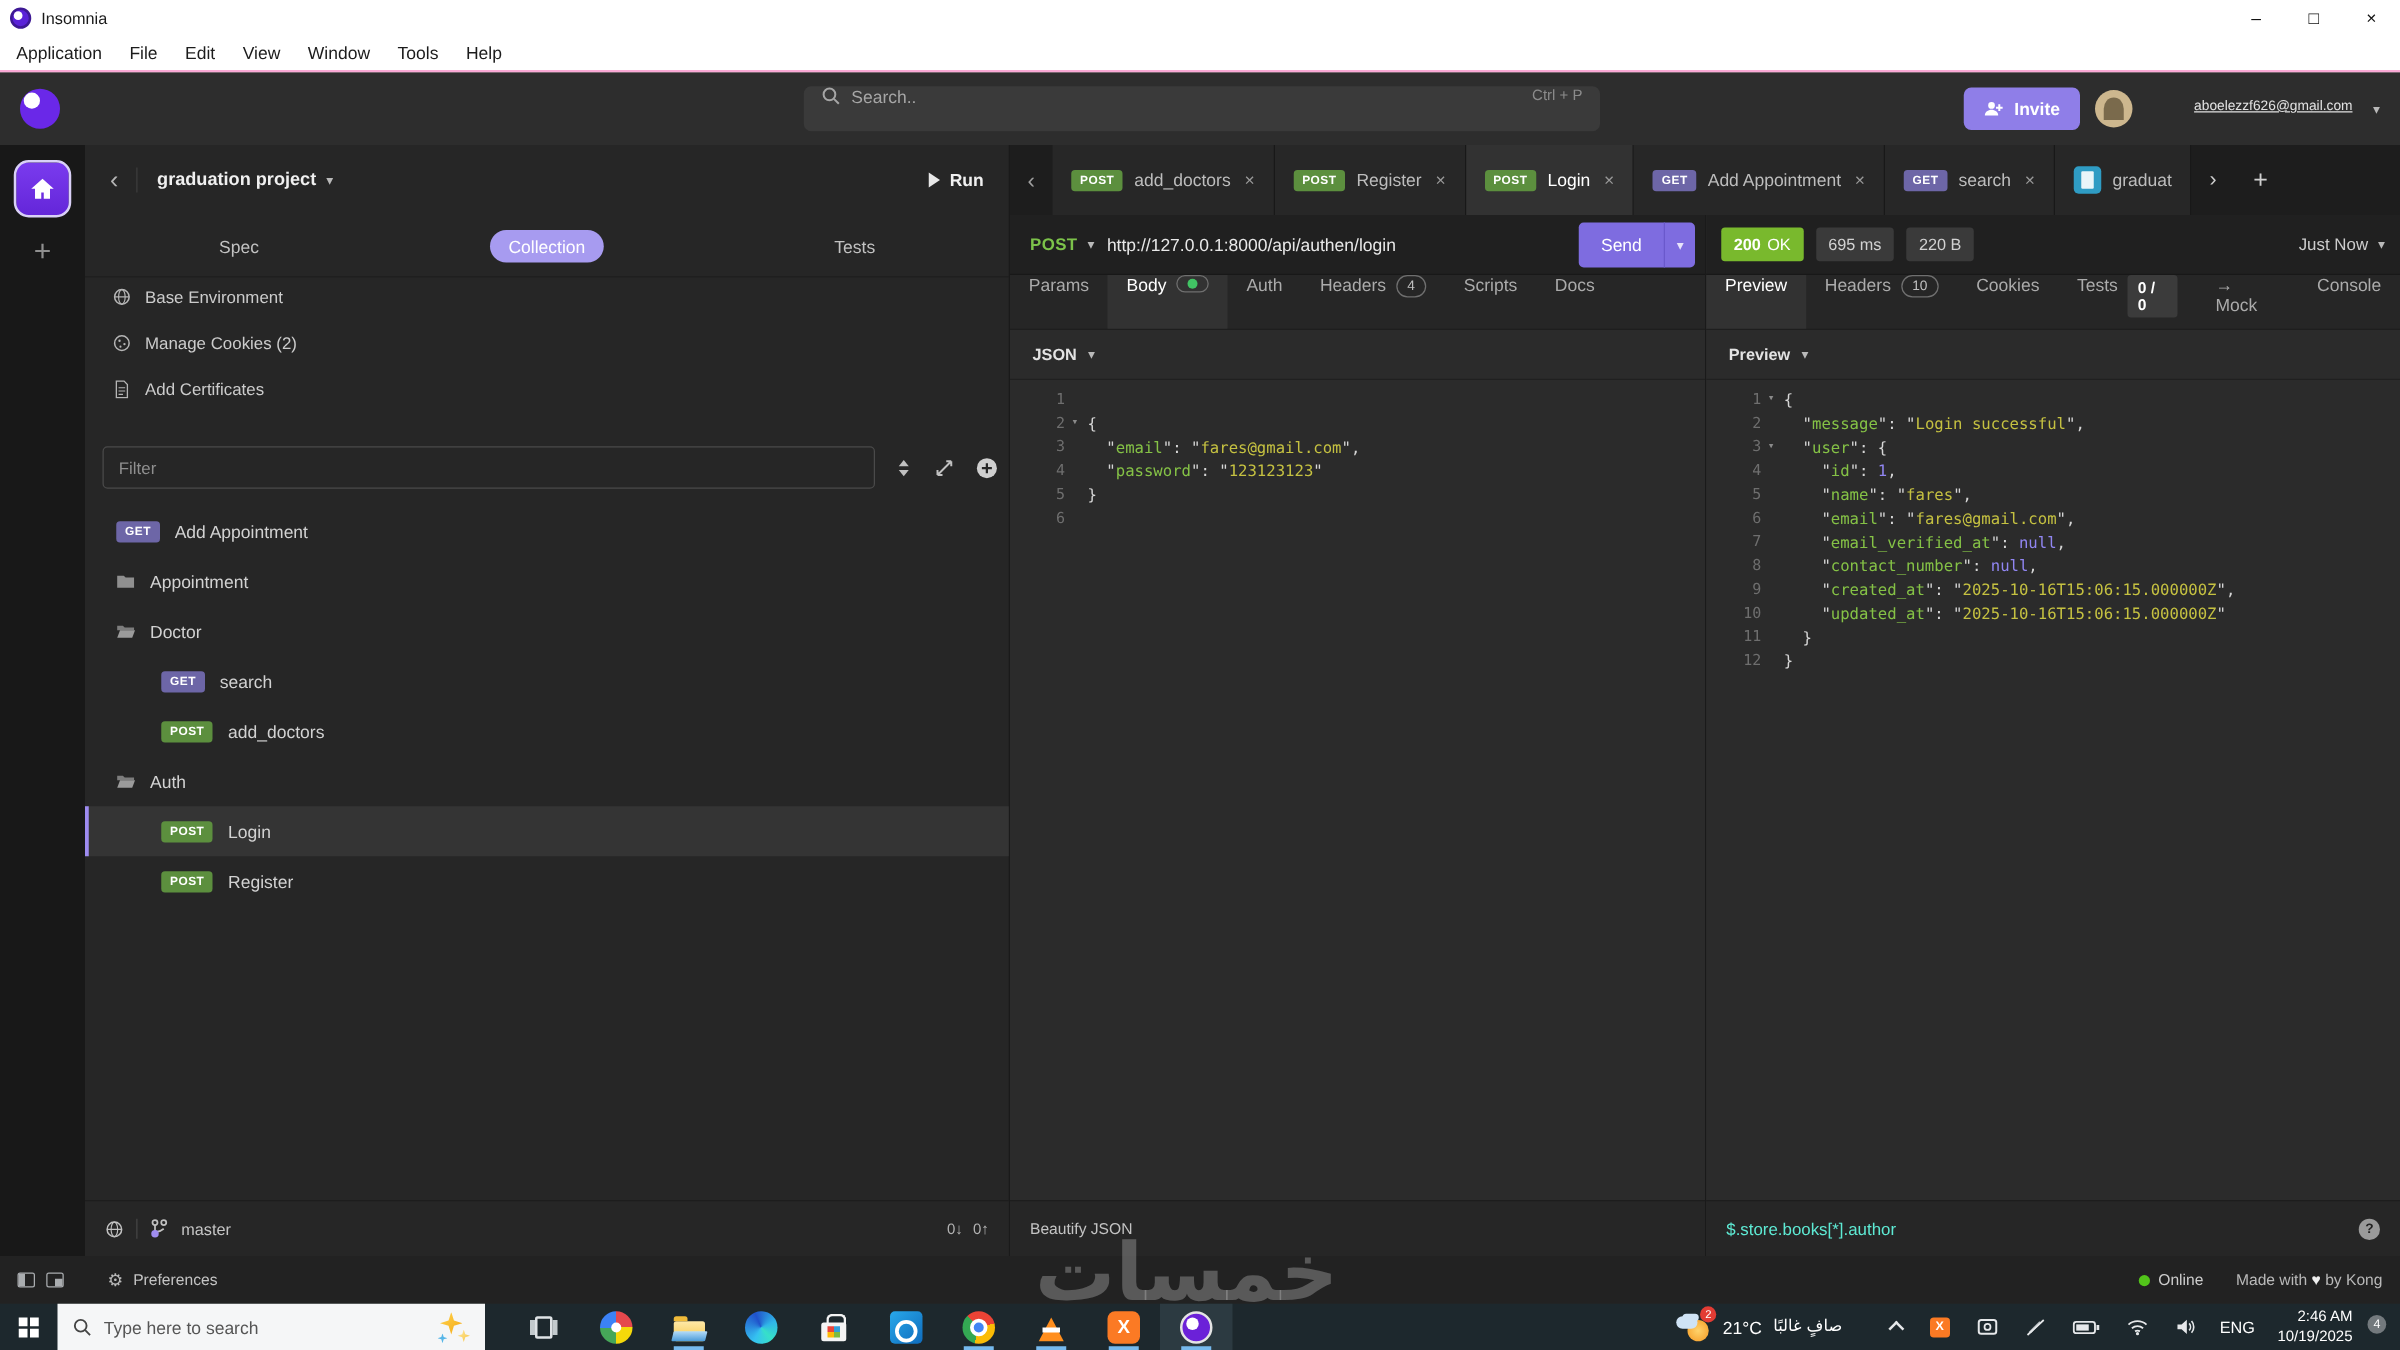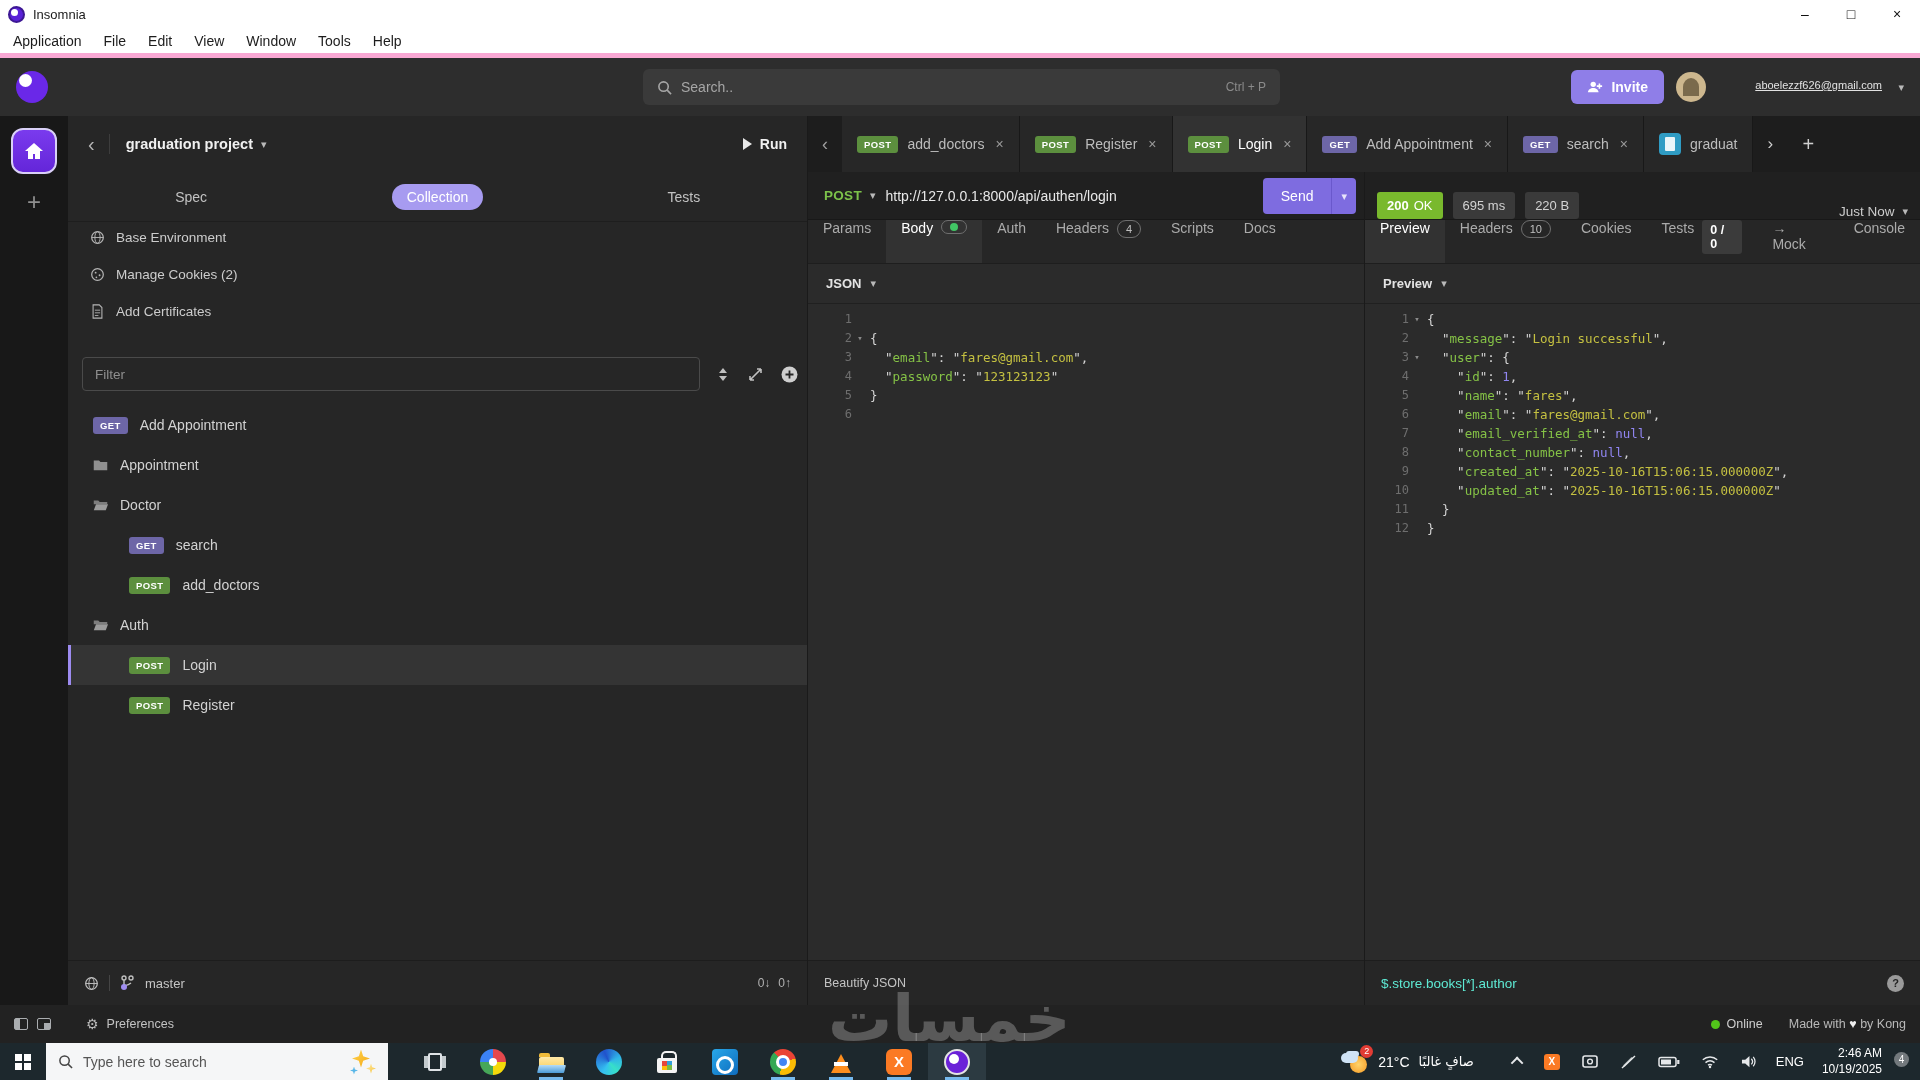--- a/index.html
+++ b/index.html
@@ -8,28 +8,28 @@
   .band { position:absolute; left:0; right:0; }
 
   
   .titlebar { top:0; height:28px; background:#ffffff; display:flex; align-items:center; padding-left:8px; }
   .mini-logo { width:17px; height:17px; border-radius:50%; background:#5a22d8; position:relative; border:2px solid #3d1894; }
   .mini-logo::after { content:""; position:absolute; left:1px; top:1px; width:7px; height:7px; background:#fff; border-radius:50%; }
   .title-text { font-size:13px; color:#1a1a1a; margin-left:8px; }
   .win-controls { position:absolute; right:0; top:0; height:28px; display:flex; }
   .win-btn { width:46px; height:28px; display:flex; align-items:center; justify-content:center; font-size:14px; color:#111; }
   
-  .menubar { top:28px; height:30px; background:#ffffff; display:flex; align-items:center; padding-left:2px; border-bottom:5px solid #f9a8d4; }
+  .menubar { top:28px; height:30px; background:#ffffff; display:flex; align-items:center; padding-left:2px; border-bottom:2px solid #f9a8d4; }
   .menu-item { font-size:14px; color:#1c1c1c; padding:0 11px; }
 
   
   .appheader { top:58px; height:58px; background:#2d2d2d; }
   .app-logo { position:absolute; left:16px; top:13px; width:32px; height:32px; border-radius:50%; background:#6a28e8; }
   .app-logo::after { content:""; position:absolute; left:3px; top:3px; width:13px; height:13px; background:#fff; border-radius:50%; }
-  .searchbox { position:absolute; left:643px; top:11px; width:637px; height:36px; background:#3a3a3a; border-radius:6px; display:flex; align-items:center; padding:0 14px; }
+  .searchbox { position:absolute; left:643px; top:11px; width:637px; height:36px; background:#3a3a3a; border-radius:6px; display:flex; align-items:flex-start; padding:0 14px; }
   .searchbox .ph { font-size:14px; color:#a6a6a6; margin-left:9px; }
   .searchbox .sc { margin-left:auto; font-size:12px; color:#8b8b8b; }
   .invite-btn { position:absolute; right:256px; top:12px; height:34px; padding:0 16px; background:#8f7ee8; border-radius:6px; display:flex; align-items:center; gap:8px; color:#fff; font-size:14px; font-weight:bold; }
   .avatar { position:absolute; right:214px; top:14px; width:30px; height:30px; border-radius:50%; background:#cdb78e; overflow:hidden; }
   .avatar::after { content:""; position:absolute; left:7px; top:6px; width:16px; height:18px; background:#7a6a4c; border-radius:50% 50% 0 0; }
   .account-email { position:absolute; right:38px; top:21px; font-size:11px; color:#e2e2e2;text-decoration:underline; }
   .caret { font-size:11px; color:#b9b9b9; }
   .account-caret { position:absolute; right:16px; top:23px; }
 
   
@@ -89,21 +89,21 @@
   .send-split { width:1px; height:100%; background:#6a58cc; }
   .send-caret { padding:0 9px; color:#e8e4fa; }
   .panetabs { height:44px; display:flex; align-items:stretch; border-bottom:1px solid #1e1e1e; background:#262626; }
   .ptab { display:flex; align-items:flex-start; gap:8px; padding:0 15px; font-size:14px; color:#ababab; }
   .ptab.active { background:#323232; color:#fff; }
   .pill-outline { border:1px solid #6f6f6f; border-radius:9px; padding:2px 8px; font-size:11px; color:#c0c0c0; display:flex; align-items:center; }
   .gdot { width:8px; height:8px; border-radius:50%; background:#41c464; }
   .tests-badge { background:#3b3b3b; color:#fff; font-weight:bold; padding:3px 8px; border-radius:3px; font-size:12.5px; }
   .viewbar { height:40px; display:flex; align-items:center; padding-left:18px; gap:9px; border-bottom:1px solid #202020; }
   .viewbar .vb-label { font-size:13px; font-weight:bold; color:#e3e3e3; }
-  .statusrow { height:48px; background:#202020; border-bottom:1px solid #181818; display:flex; align-items:flex-end; padding:0 12px; gap:10px; }
+  .statusrow { height:48px; background:#202020; border-bottom:1px solid #181818; display:flex; align-items:center; padding:0 12px; gap:10px; }
   .st-badge { font-size:13px; padding:6px 10px; border-radius:3px; background:#3a3a3a; color:#d2d2d2; }
   .st-ok { background:#79b92d; color:#fff; }
   .st-ok b { font-weight:bold; margin-right:5px; }
   .st-when { margin-left:auto; font-size:13.5px; color:#cccccc; display:flex; gap:8px; align-items:center; }
 
   
   .editor { font-family:"DejaVu Sans Mono", monospace; font-size:12.5px; padding-top:6px; }
   .cl { display:flex; line-height:19px; height:19px; white-space:pre; }
   .ln { flex:0 0 44px; text-align:right; color:#6e6e6e; font-size:12px; }
   .fd { flex:0 0 16px; text-align:center; color:#8a8a8a; font-size:9px; line-height:19px; }

